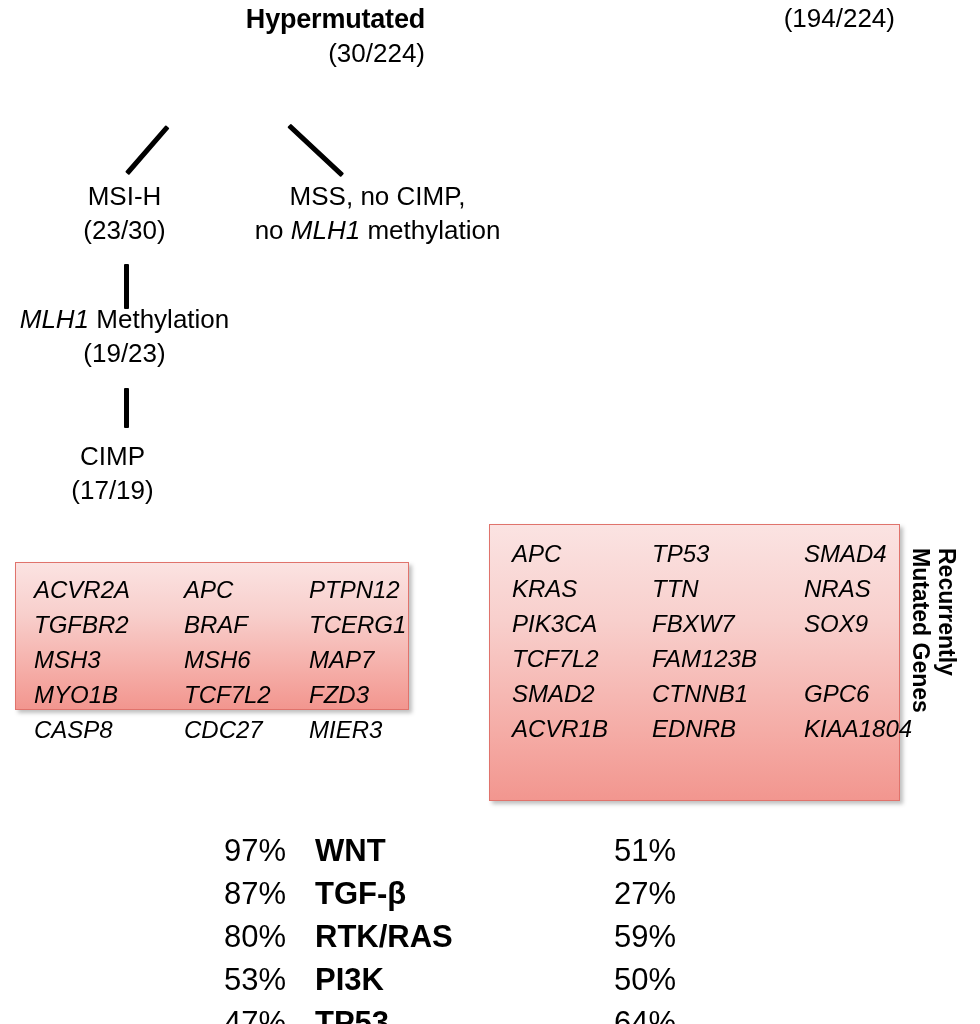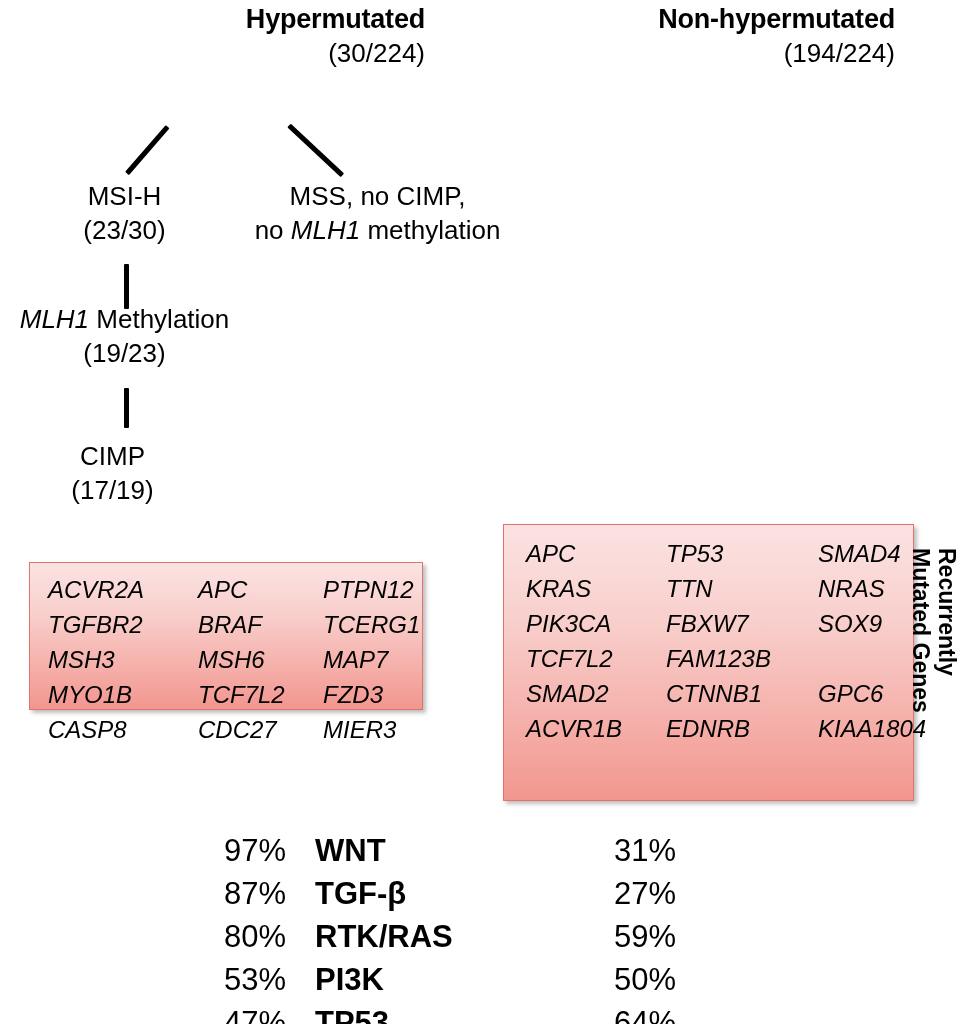--- a/index.html
+++ b/index.html
@@ -58,21 +58,20 @@
     border-radius: 1px;
     transform-origin: left center;
   }
 
   
   .gene-box {
     background: linear-gradient(to bottom, #fbe3e2 0%, #f8cfcc 35%, #f5aca6 75%, #f2968f 100%);
     border: 1.5px solid #e0736c;
     box-shadow: 3px 3px 4px rgba(0,0,0,0.25);
     box-sizing: border-box;
-    margin-left: 14px;
   }
   .gene-grid {
     display: grid;
     font-style: italic;
     font-size: 24px;
     line-height: 1.0;
   }
   .gene-cell { white-space: nowrap; }
 
   
@@ -113,21 +112,20 @@
 </style>
 </head>
 <body>
 
 <div class="abs col-header" id="header-hypermutated" style="left:60px; top:2px; width:365px;">
   <div class="title">Hypermutated</div>
   <div class="sub">(30/224)</div>
 </div>
 
 <div class="abs col-header" id="header-non-hypermutated" style="left:515px; top:2px; width:380px;">
-  <div class="title">Non-hypermutated</div>
   <div class="sub">(194/224)</div>
 </div>
 
 <div class="abs line-d" style="left:127px; top:171px; width:62px; transform: rotate(-49deg);"></div>
 <div class="abs line-d" style="left:289px; top:123px; width:73px; transform: rotate(43deg);"></div>
 <div class="abs line-v" style="left:124px; top:264px; height:45px;"></div>
 <div class="abs line-v" style="left:124px; top:388px; height:40px;"></div>
 
 <div class="abs node" id="node-msi-h" style="left:22px; top:180px; width:205px;">
   <div>MSI-H</div>
@@ -200,21 +198,21 @@
     <div class="gene-cell">KIAA1804</div>
   </div>
 </div>
 
 <div class="abs side-label" id="side-label-recurrent" style="left:908px; top:548px; height:250px;">Recurrently
 Mutated Genes</div>
 
 <div class="abs" id="pathway-table" style="left:195px; top:835px; width:510px;">
   <div class="pct-left">97%</div>
   <div class="pw-name">WNT</div>
-  <div class="pct-right">31%</div>
+  <div class="pct-right">51%</div>
 
   <div class="pct-left">87%</div>
   <div class="pw-name">TGF-β</div>
   <div class="pct-right">27%</div>
 
   <div class="pct-left">80%</div>
   <div class="pw-name">RTK/RAS</div>
   <div class="pct-right">59%</div>
 
   <div class="pct-left">53%</div>

